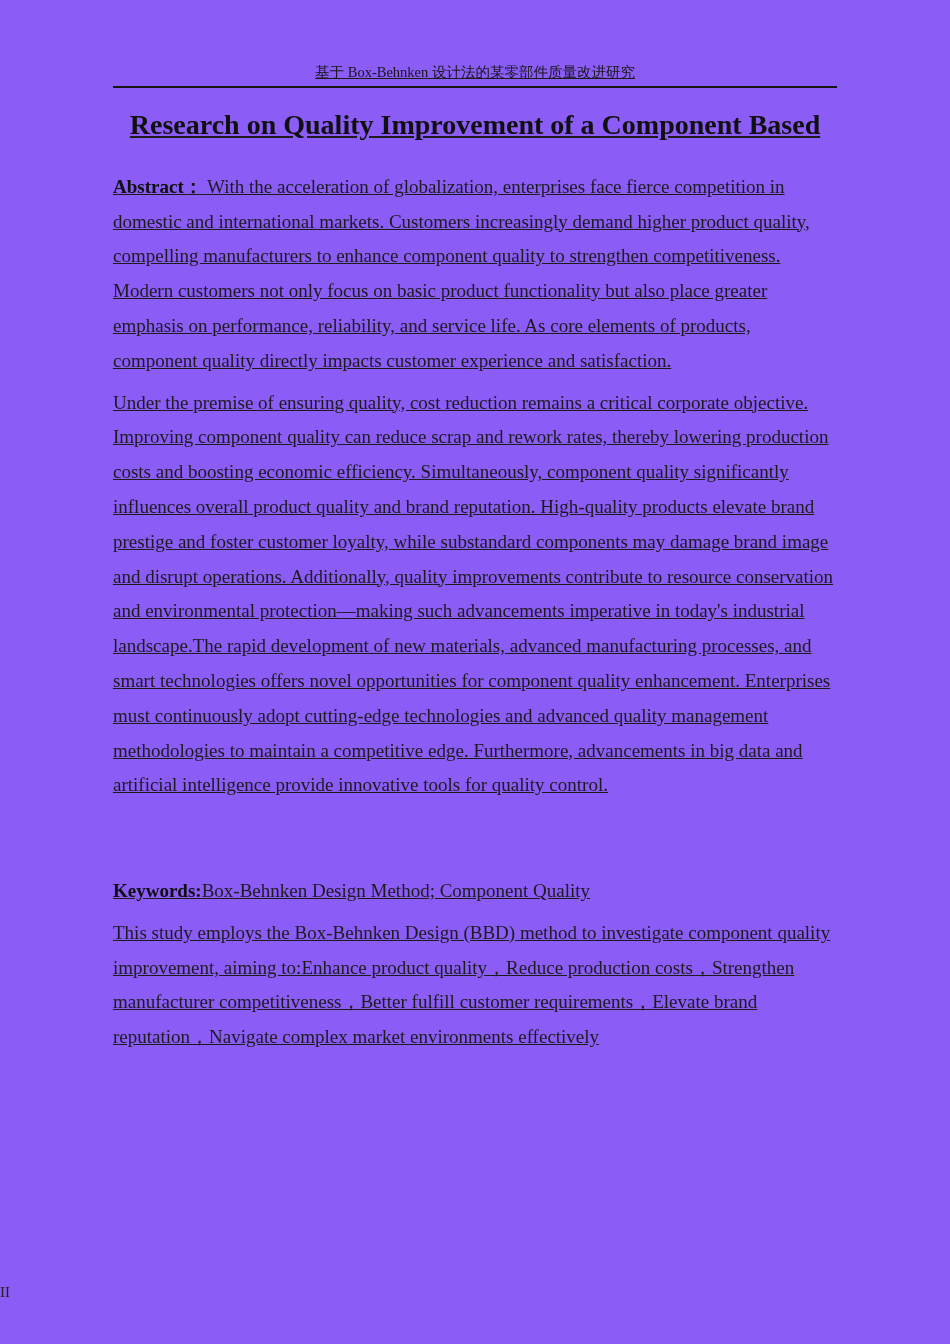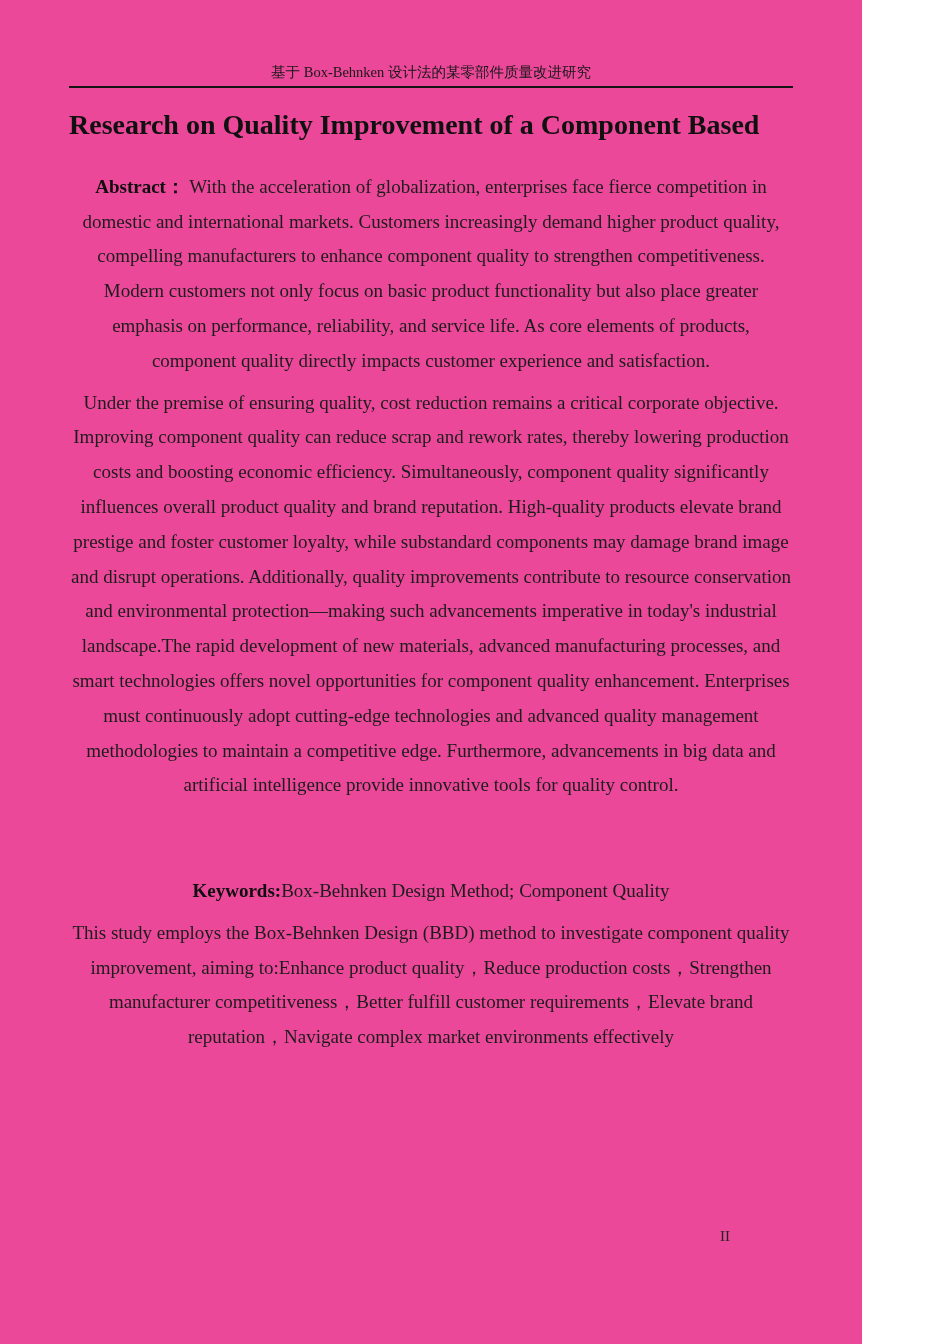--- a/index.html
+++ b/index.html
@@ -2,68 +2,70 @@
 <html><head>
 <meta charset="utf-8">
 <style>
   html, body {
     margin: 0;
     padding: 0;
     background: #ffffff;
   }
   .page {
     position: relative;
-    width: 862px;
+    width: 950px;
     height: 1344px;
-    background: #ec4899;
+    background: #8b5cf6;
     font-family: "Liberation Serif", "DejaVu Serif", serif;
     color: #1c1c1c;
     overflow: hidden;
+    text-decoration: underline;
   }
   .margins {
     margin: 0 auto;
     width: 724px;
   }
   .running-header {
     padding-top: 62px;
     text-align: center;
     font-size: 14.5px;
     line-height: 20px;
     color: #171717;
     border-bottom: 2px solid #141414;
     padding-bottom: 4px;
   }
   .doc-title {
+    text-align: center;
     font-size: 28px;
     font-weight: bold;
     line-height: 36px;
     color: #101010;
   }
   .body-text p {
     margin: 0;
     font-size: 19px;
     line-height: 34.8px;
-    text-align: center;
+    text-align: left;
     color: #1c1c1c;
   }
   .para-abstract { margin-top: 27px !important; }
   .para-follow   { margin-top: 7px  !important; }
   .bold-inline {
     font-weight: bold;
     color: #0f0f0f;
   }
   .keywords-line {
     margin-top: 71px !important;
   }
   .page-footer {
     position: absolute;
-    top: 1228px;
+    top: 1284px;
     left: 0;
     width: 730px;
-    text-align: right;
+    text-align: left;
     font-size: 15px;
     color: #222222;
   }
 </style>
 </head>
 <body>
 
 <div class="page">
 
   <div class="margins">

